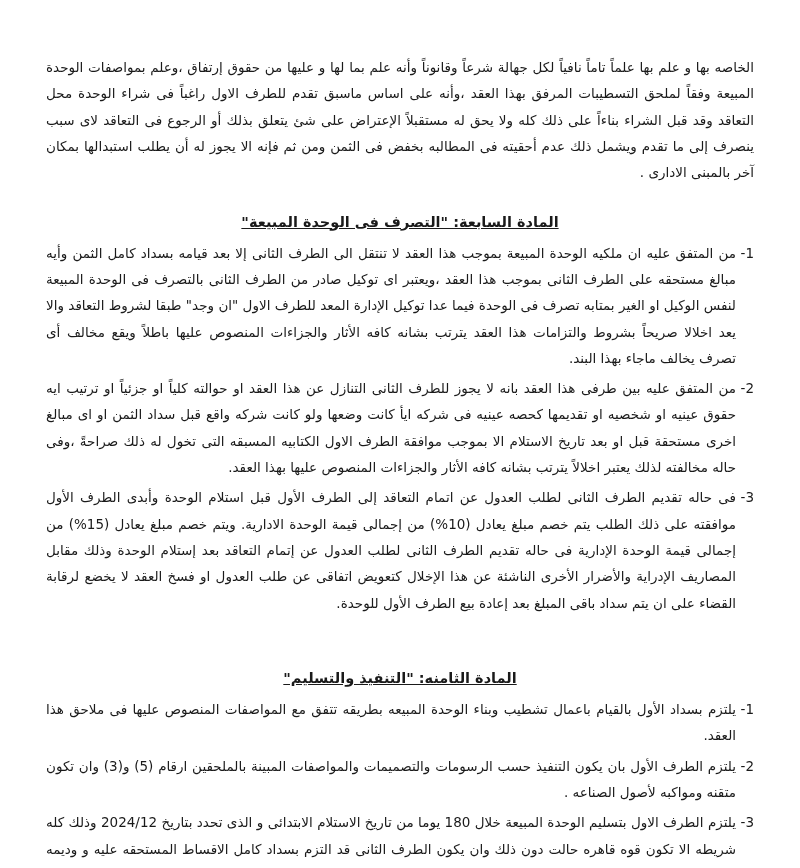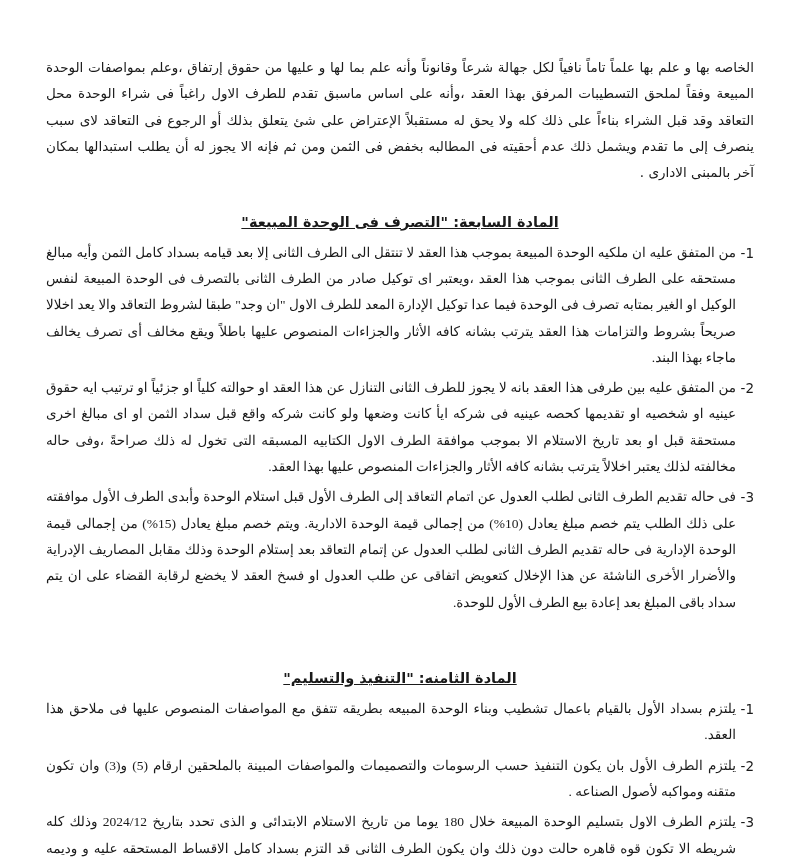--- a/index.html
+++ b/index.html
@@ -55,21 +55,20 @@
   }
   .numbered .marker {
     position: absolute;
     right: 0;
     top: 0;
     font-size: 13.5px;
     direction: rtl;
   }
   .hang {
     display: block;
-    font-family: Liberation Serif, serif;
   }
   .gap-lg { height: 34px; }
   .gap-sm { height: 6px; }
   .footer {
     position: absolute;
     bottom: 6px;
     right: 46px;
     left: 46px;
     display: flex;
     flex-direction: row;

